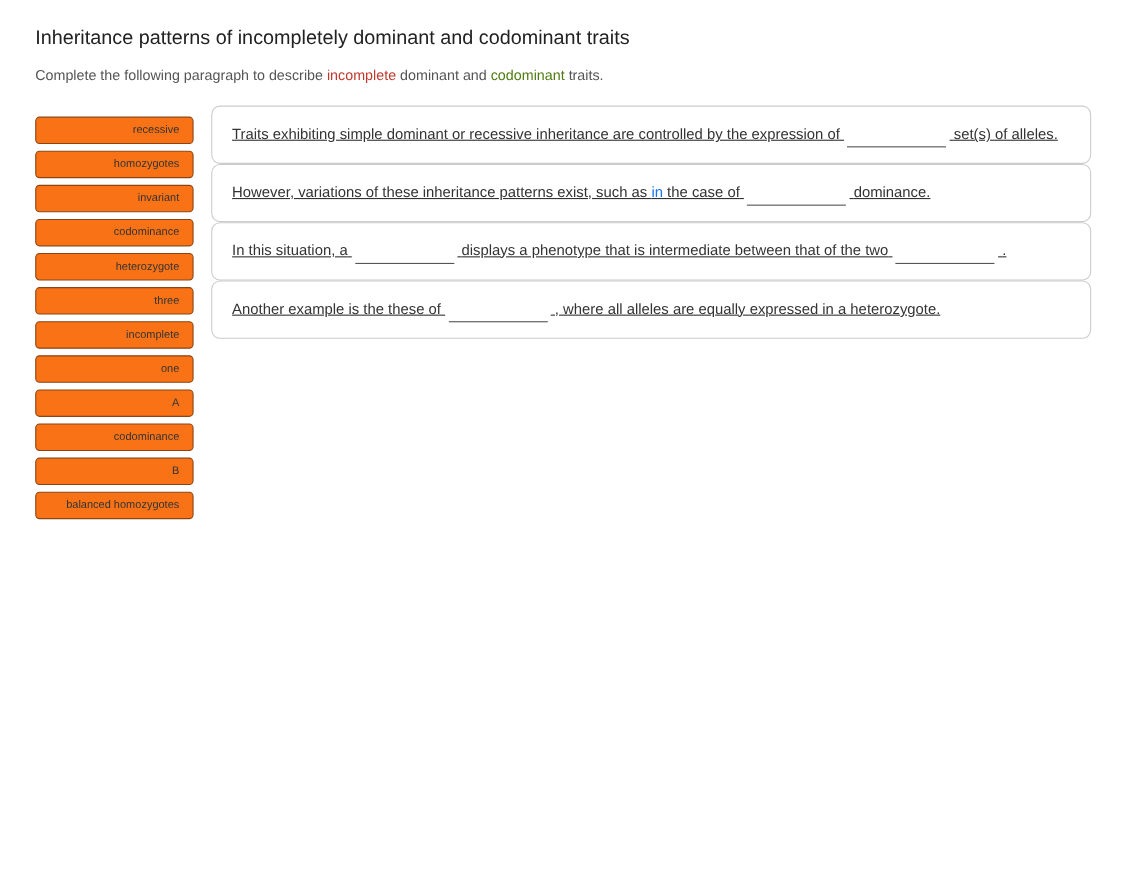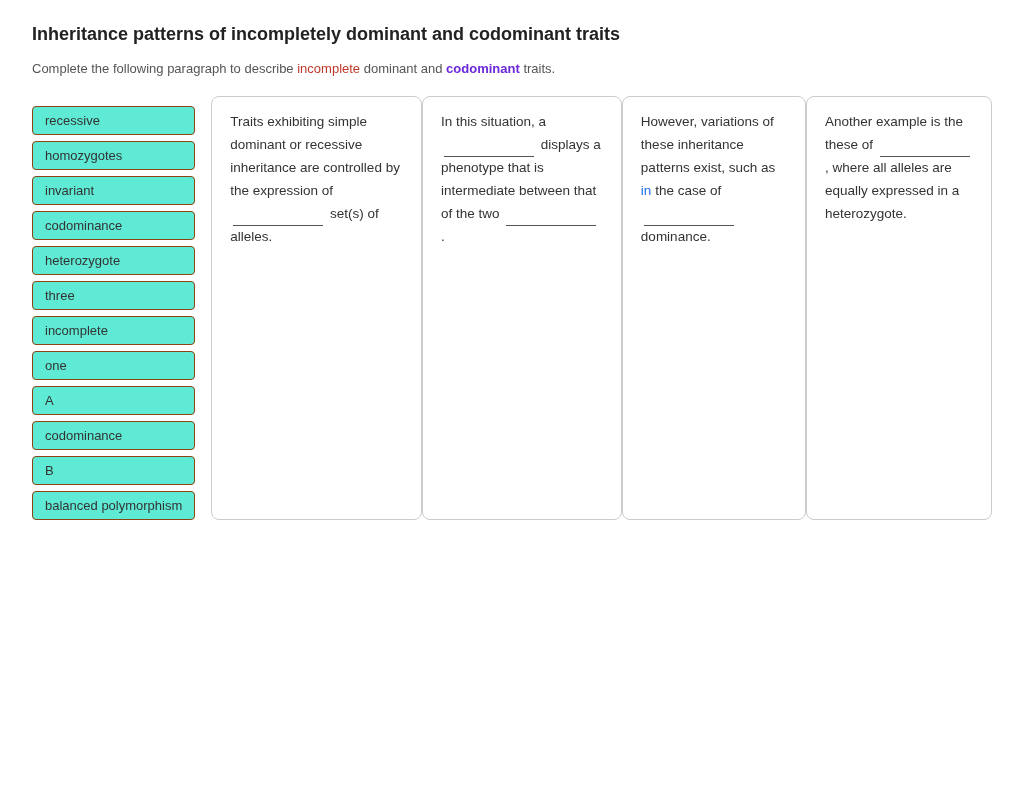--- a/index.html
+++ b/index.html
@@ -5,30 +5,30 @@
     * { box-sizing: border-box; margin: 0; padding: 0; }
     body {
       font-family: Arial, sans-serif;
       font-size: 14px;
       background: #fff;
       color: #333;
       padding: 24px 32px;
     }
     h1 {
       font-size: 18px;
-      font-weight: bold;
+      font-weight: normal;
       color: #222;
       margin-bottom: 16px;
     }
     .subtitle {
       font-size: 13px;
       color: #555;
       margin-bottom: 20px;
     }
-    .subtitle .highlight-blue { color: #6d28d9; font-weight: bold; }
+    .subtitle .highlight-blue { color: #4d7c0f; }
     .subtitle .highlight-red { color: #c0392b; }
 
     .main-layout {
       display: flex;
       flex-direction: row;
       gap: 0;
       margin-top: 8px;
     }
 
     .word-bank {
@@ -37,32 +37,33 @@
       gap: 6px;
       min-width: 160px;
       padding-right: 16px;
       padding-top: 10px;
     }
 
     .word-tile {
       border: 1.5px solid #8B4513;
       border-radius: 4px;
       padding: 6px 12px;
-      text-align: left;
-      font-size: 13px;
-      background: #5eead4;
+      text-align: right;
+      font-size: 10px;
+      background: #f97316;
       color: #333;
       cursor: grab;
       user-select: none;
     }
 
     .sentences-panel {
       display: flex;
-      flex-direction: row;
+      flex-direction: column;
       flex: 1;
+      text-decoration: underline;
     }
 
     .sentence-box {
       border: 1.5px solid #ccc;
       border-radius: 8px;
       padding: 14px 18px;
       background: #fff;
       font-size: 13.5px;
       line-height: 1.7;
       color: #333;
@@ -96,43 +97,43 @@
     <div class="word-tile">homozygotes</div>
     <div class="word-tile">invariant</div>
     <div class="word-tile">codominance</div>
     <div class="word-tile">heterozygote</div>
     <div class="word-tile">three</div>
     <div class="word-tile">incomplete</div>
     <div class="word-tile">one</div>
     <div class="word-tile">A</div>
     <div class="word-tile">codominance</div>
     <div class="word-tile">B</div>
-    <div class="word-tile">balanced polymorphism</div>
+    <div class="word-tile">balanced homozygotes</div>
   </div>
 
   <div class="sentences-panel">
 
     <div class="sentence-box">
       <span>Traits exhibiting simple dominant or recessive inheritance are controlled by the expression of</span>
       <span class="blank"></span>
       <span>set(s) of alleles.</span>
     </div>
 
     <div class="sentence-box">
+      <span>However, variations of these inheritance patterns exist, such as <span class="highlight-blue">in</span> the case of</span>
+      <span class="blank"></span>
+      <span>dominance.</span>
+    </div>
+
+    <div class="sentence-box">
       <span>In this situation, a</span>
       <span class="blank"></span>
       <span>displays a phenotype that is intermediate between that of the two</span>
       <span class="blank"></span>
       <span>.</span>
-    </div>
-
-    <div class="sentence-box">
-      <span>However, variations of these inheritance patterns exist, such as <span class="highlight-blue">in</span> the case of</span>
-      <span class="blank"></span>
-      <span>dominance.</span>
     </div>
 
 
     <div class="sentence-box">
       <span>Another example is the these of</span>
       <span class="blank"></span>
       <span>, where all alleles are equally expressed in a heterozygote.</span>
     </div>
 
 

